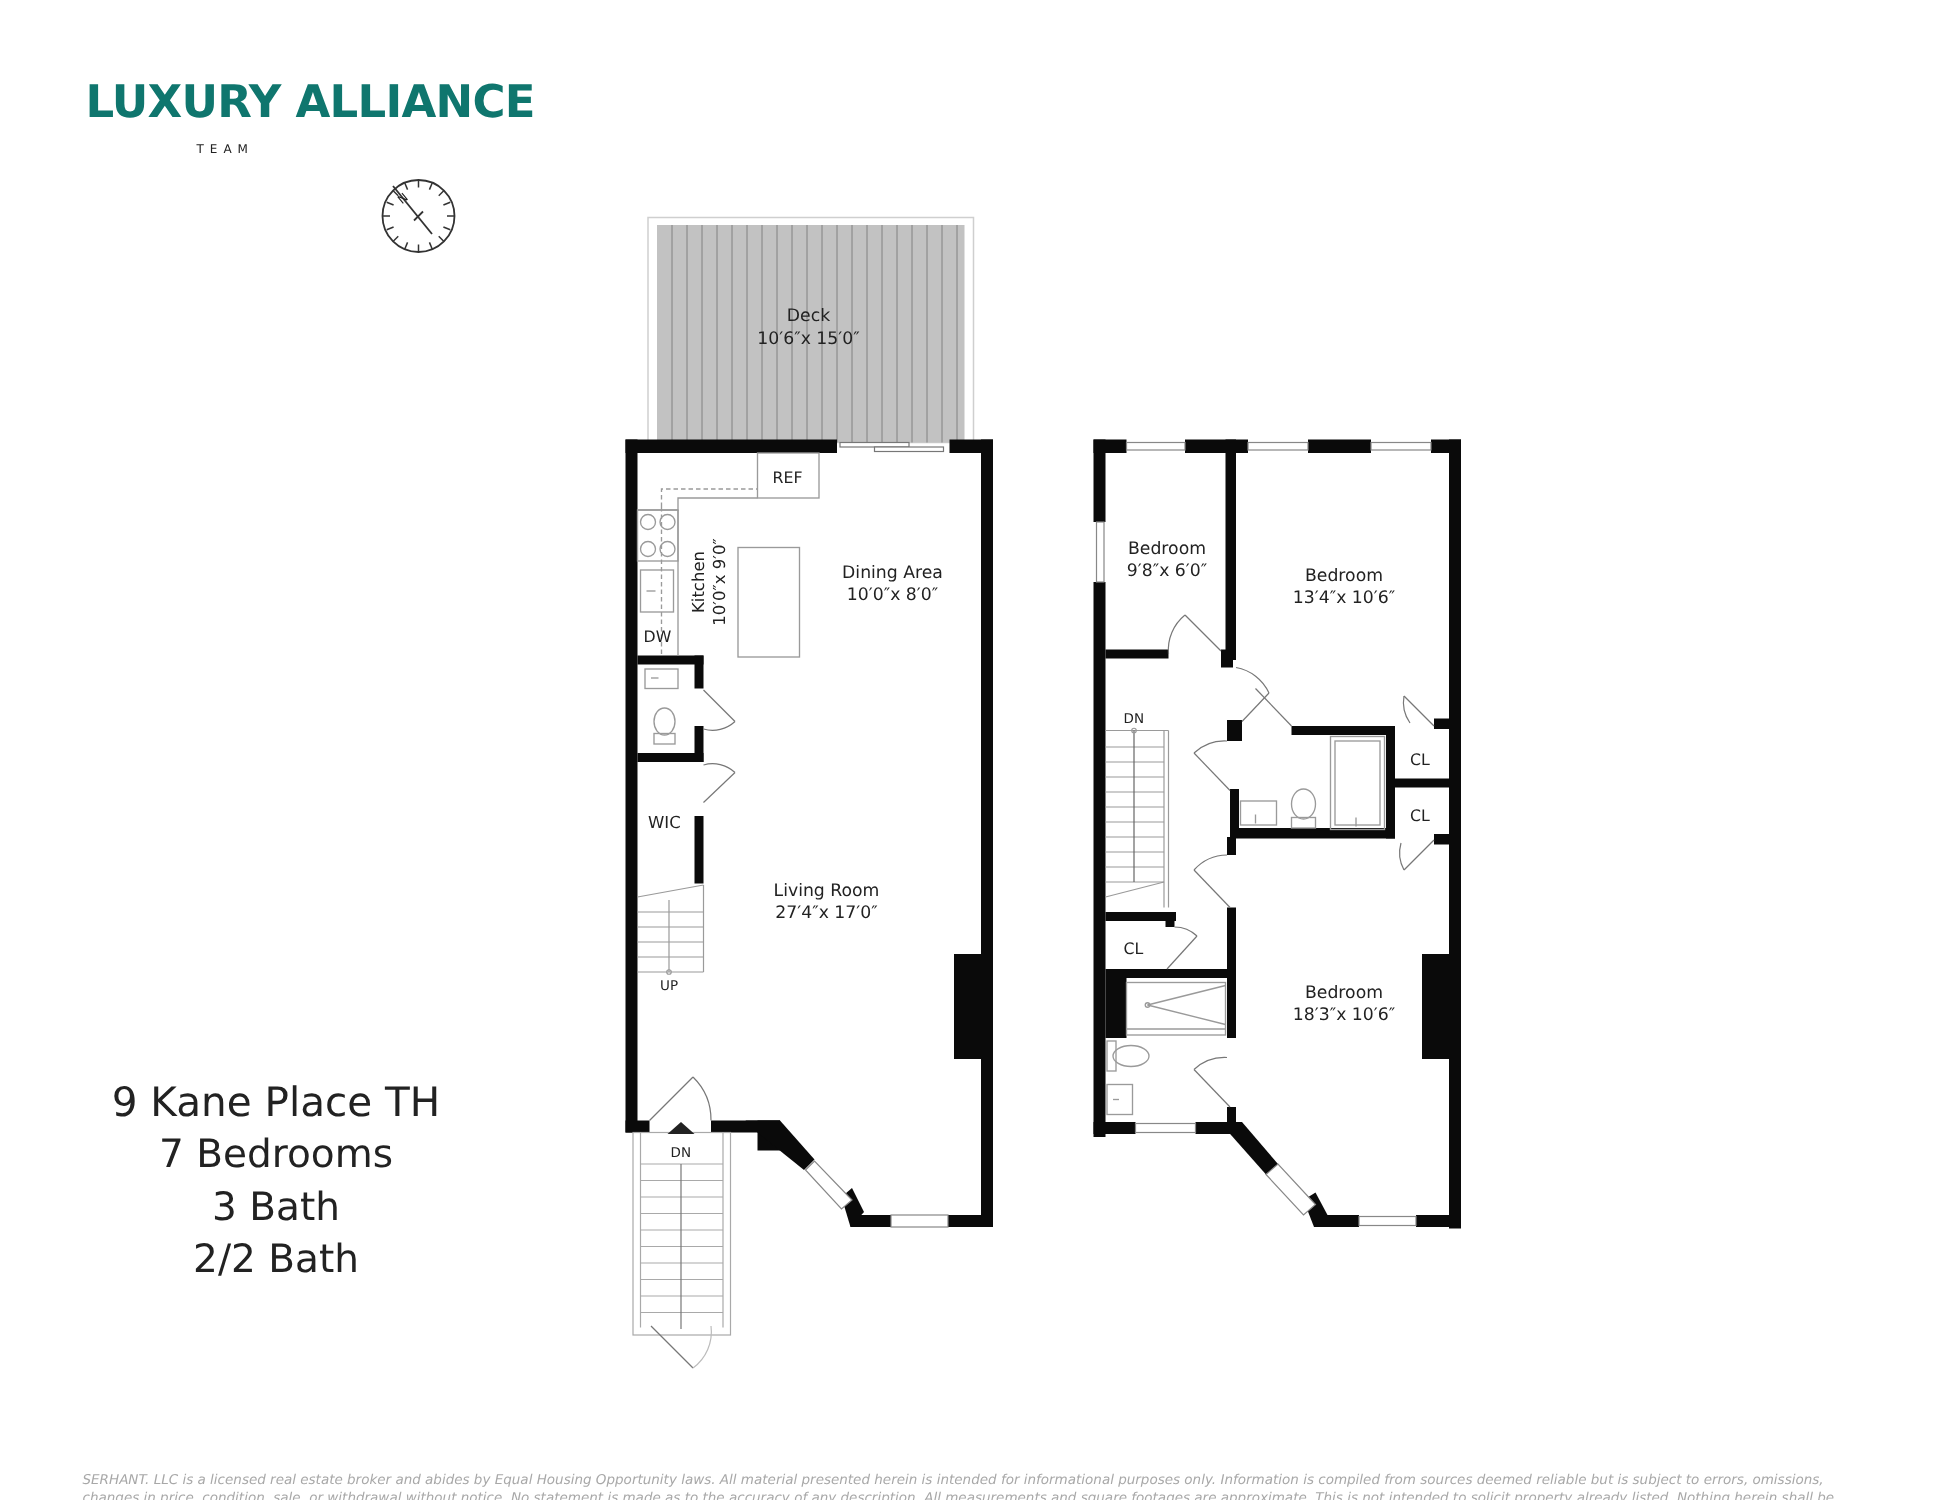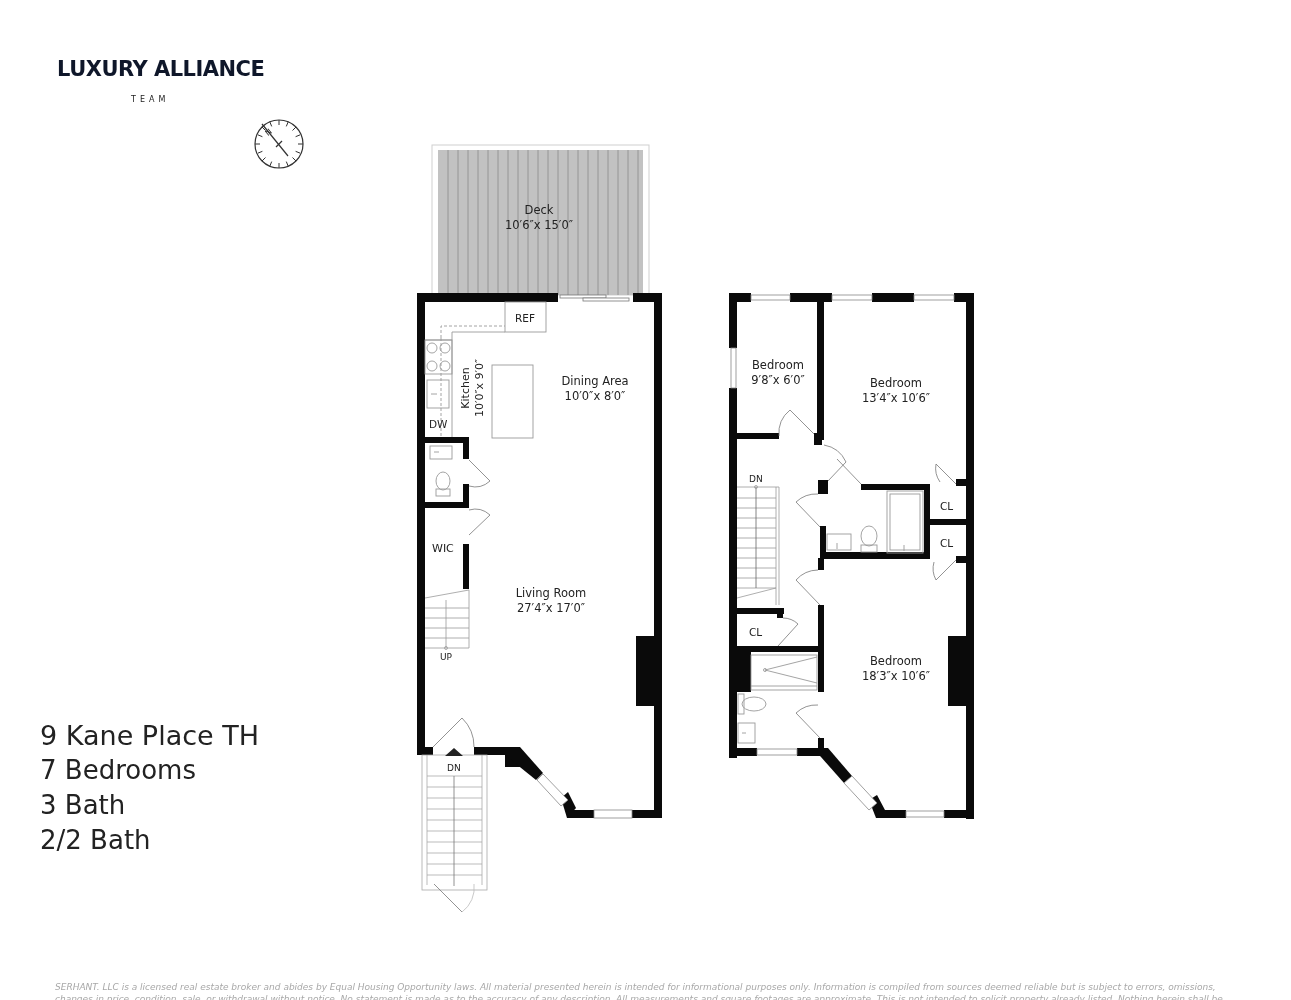--- a/index.html
+++ b/index.html
@@ -1,20 +1,20 @@
 <!DOCTYPE html>
 <html><head>
 <meta charset="utf-8">
 <style>
   html, body { margin:0; padding:0; background:#ffffff; }
   body { width:1291px; height:1000px; position:relative; overflow:hidden; font-family:"Liberation Sans", sans-serif; color:#1a1a1a; }
   .logo { position:absolute; left:57px; top:52px; width:306px; text-align:center; }
-  .logo-title { font-family:"DejaVu Sans", sans-serif; font-weight:bold; font-size:21px; letter-spacing:-0.5px; color:#0f172a; line-height:34px; white-space:nowrap; text-align:left; }
+  .logo-title { font-family:"DejaVu Sans", sans-serif; font-weight:bold; font-size:30px; letter-spacing:-0.5px; color:#0f766e; line-height:34px; white-space:nowrap; text-align:left; }
   .logo-sub { font-family:"DejaVu Sans", sans-serif; font-weight:normal; font-size:8px; letter-spacing:4px; color:#222; margin-top:9px; padding-left:74px; text-align:left; }
-  .address { position:absolute; left:40px; top:718px; width:288px; text-align:left; font-family:"DejaVu Sans", sans-serif; color:#222; }
+  .address { position:absolute; left:40px; top:718px; width:288px; text-align:center; font-family:"DejaVu Sans", sans-serif; color:#222; }
   .address div { font-size:26px; line-height:35px; white-space:nowrap; }
   .address .a1 { font-size:27px; }
   .disclaimer { position:absolute; left:55px; top:982px; width:1180px; font-family:"DejaVu Sans", sans-serif; font-size:9px; line-height:11.5px; color:#a8a8a8;font-style:italic; }
   svg.plan { position:absolute; left:0; top:0; }
   .lbl { font-family:"DejaVu Sans", sans-serif; fill:#222; }
 </style>
 </head>
 <body>
 
 <div class="logo">

